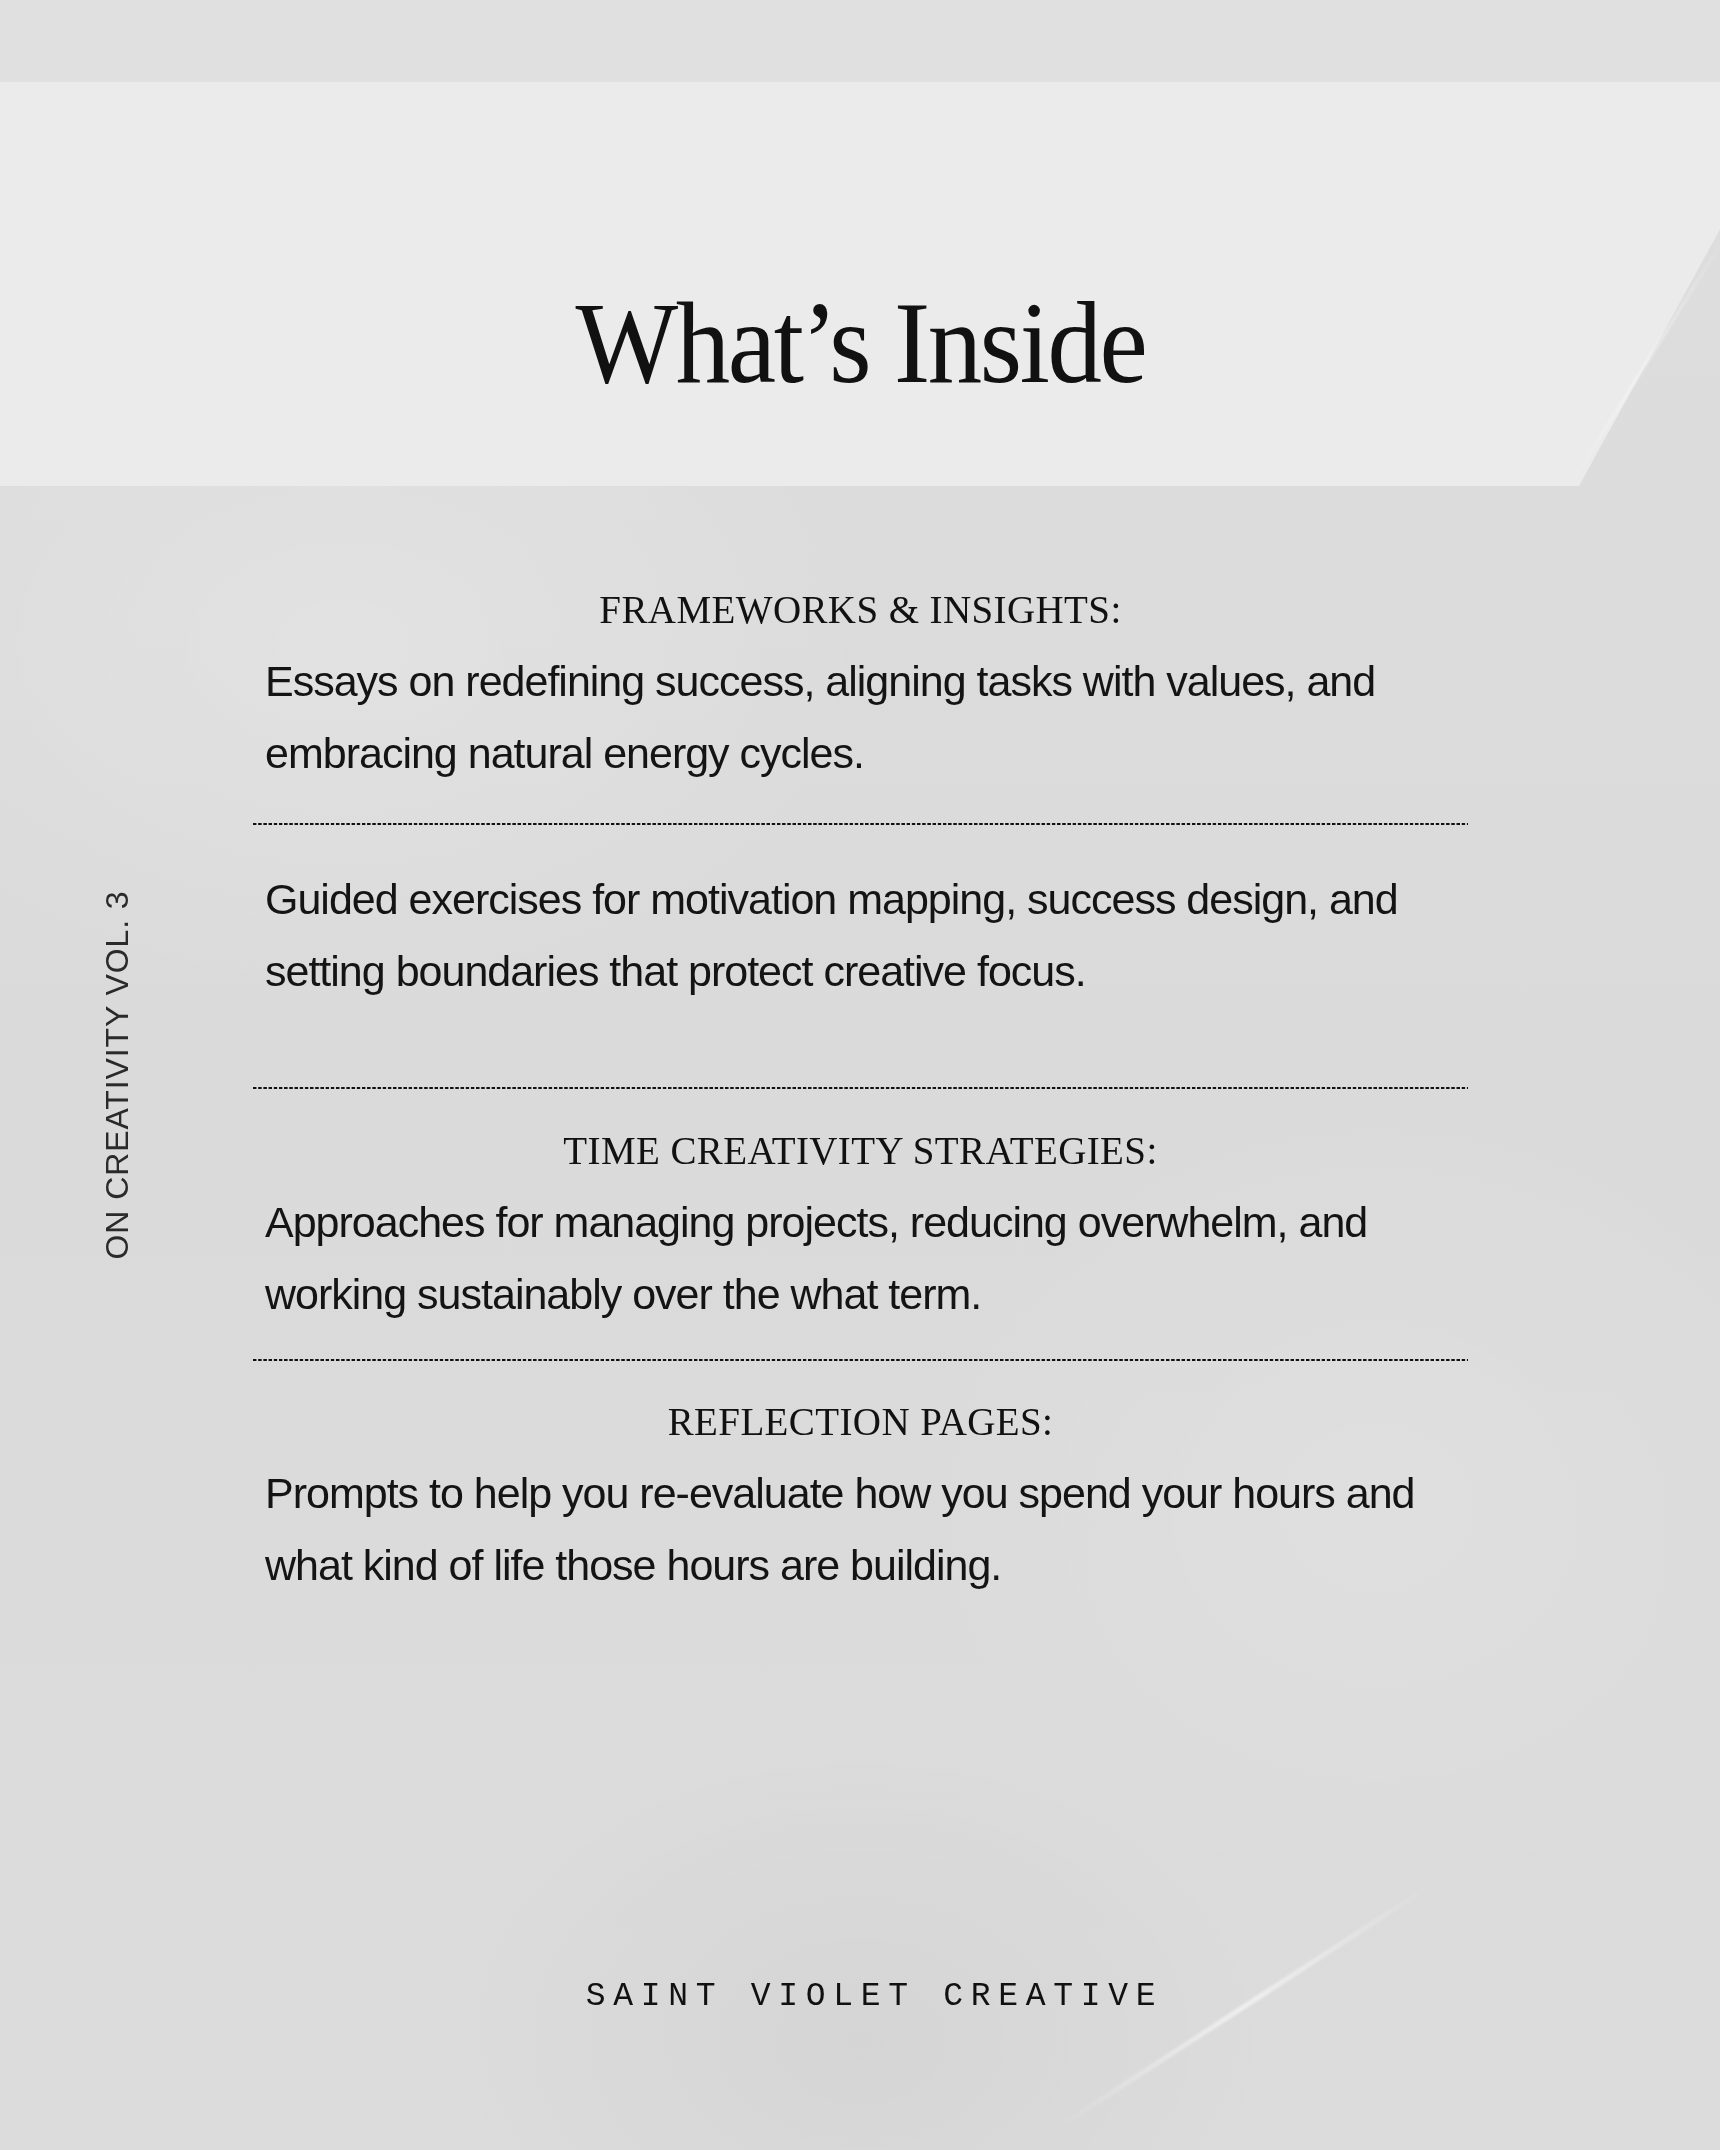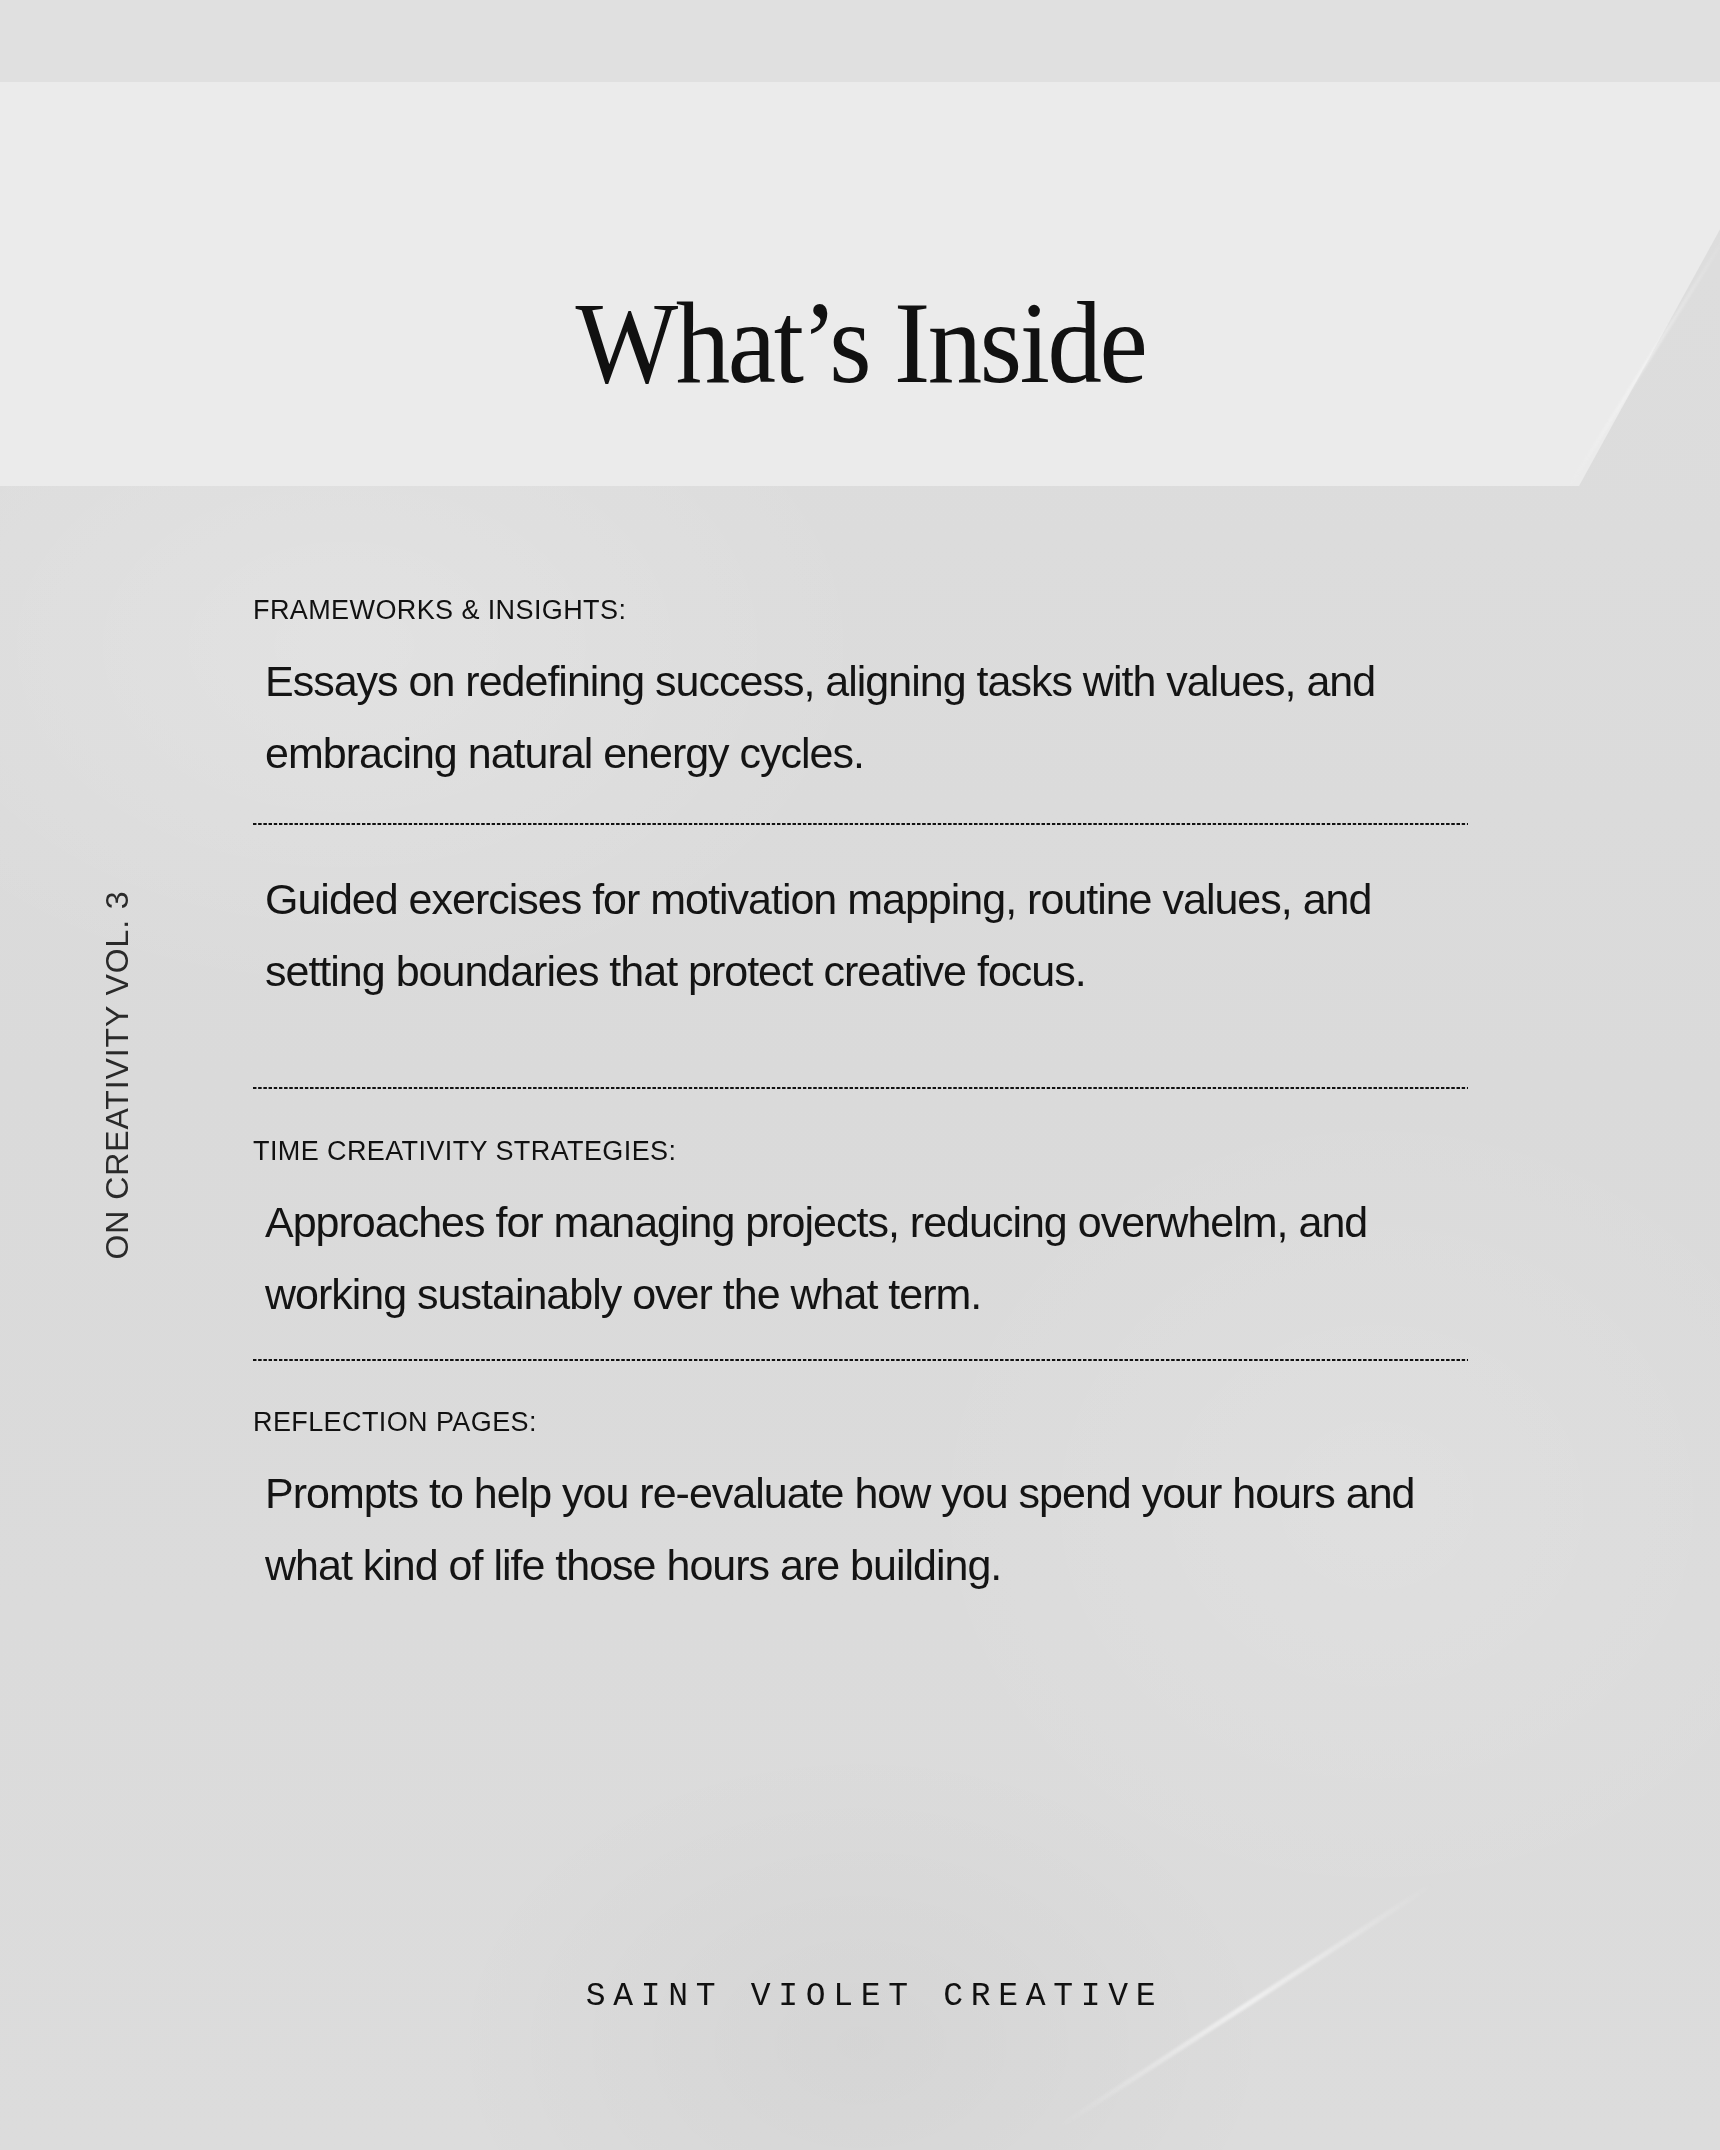--- a/index.html
+++ b/index.html
@@ -80,26 +80,27 @@
       color: #2a2a2a;
     }
 
     .section {
       position: absolute;
       left: 253px;
       width: 1215px;
     }
     .section-heading {
       margin: 0;
-      font-family: Liberation Sans, sans-serif;
+      font-family: Liberation Serif, serif;
       font-weight: 400;
-      font-size: 27px;
+      font-size: 39px;
       line-height: 52px;
       letter-spacing: 0.4px;
       color: #111111;
+      text-align: center;
     }
     .section-body {
       margin: 12px;
       margin-top: 8.6px;
       font-family: "Liberation Sans", "DejaVu Sans", sans-serif;
       font-weight: 400;
       font-size: 43px;
       line-height: 72px;
       letter-spacing: -1px;
       color: #141414;
@@ -153,21 +154,21 @@
   <h2 class="section-heading">FRAMEWORKS &amp; INSIGHTS:</h2>
   <p class="section-body">
     <span>Essays on redefining success, aligning tasks with values, and</span><br>
     <span>embracing natural energy cycles.</span>
   </p>
 </div>
 <div class="divider divider-1"></div>
 
 <div class="section section-2">
   <p class="section-body">
-    <span>Guided exercises for motivation mapping, routine values, and</span><br>
+    <span>Guided exercises for motivation mapping, success design, and</span><br>
     <span>setting boundaries that protect creative focus.</span>
   </p>
 </div>
 <div class="divider divider-2"></div>
 
 <div class="section section-3">
   <h2 class="section-heading">TIME CREATIVITY STRATEGIES:</h2>
   <p class="section-body">
     <span>Approaches for managing projects, reducing overwhelm, and</span><br>
     <span>working sustainably over the what term.</span>

